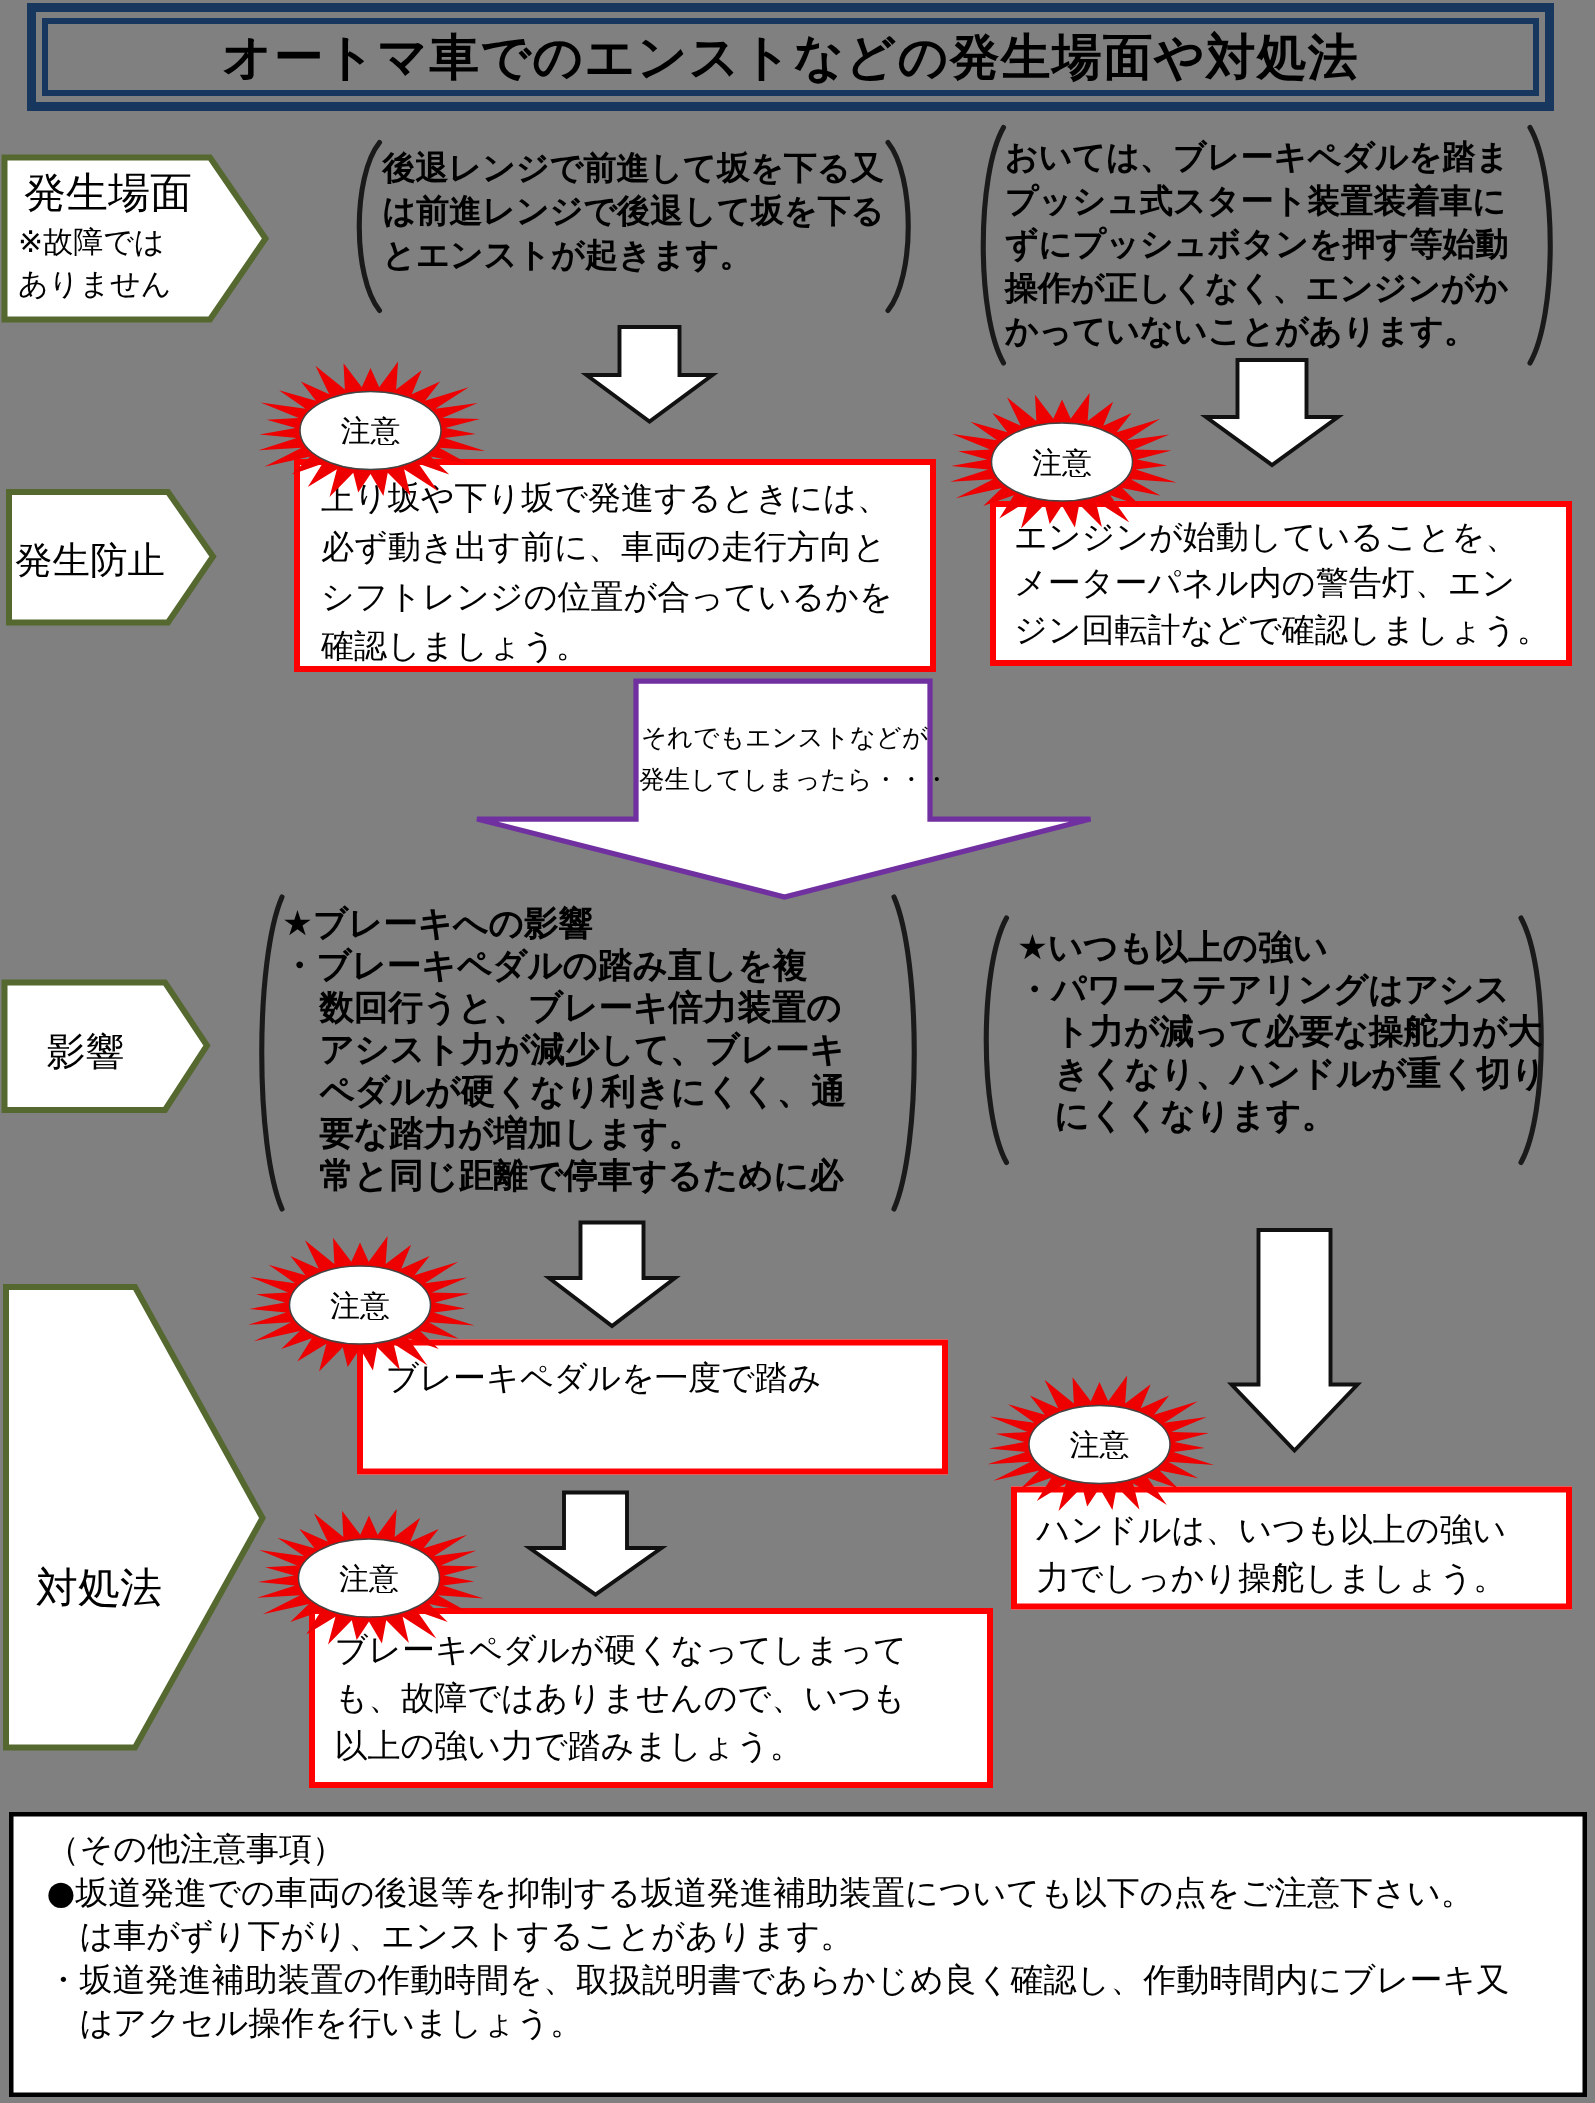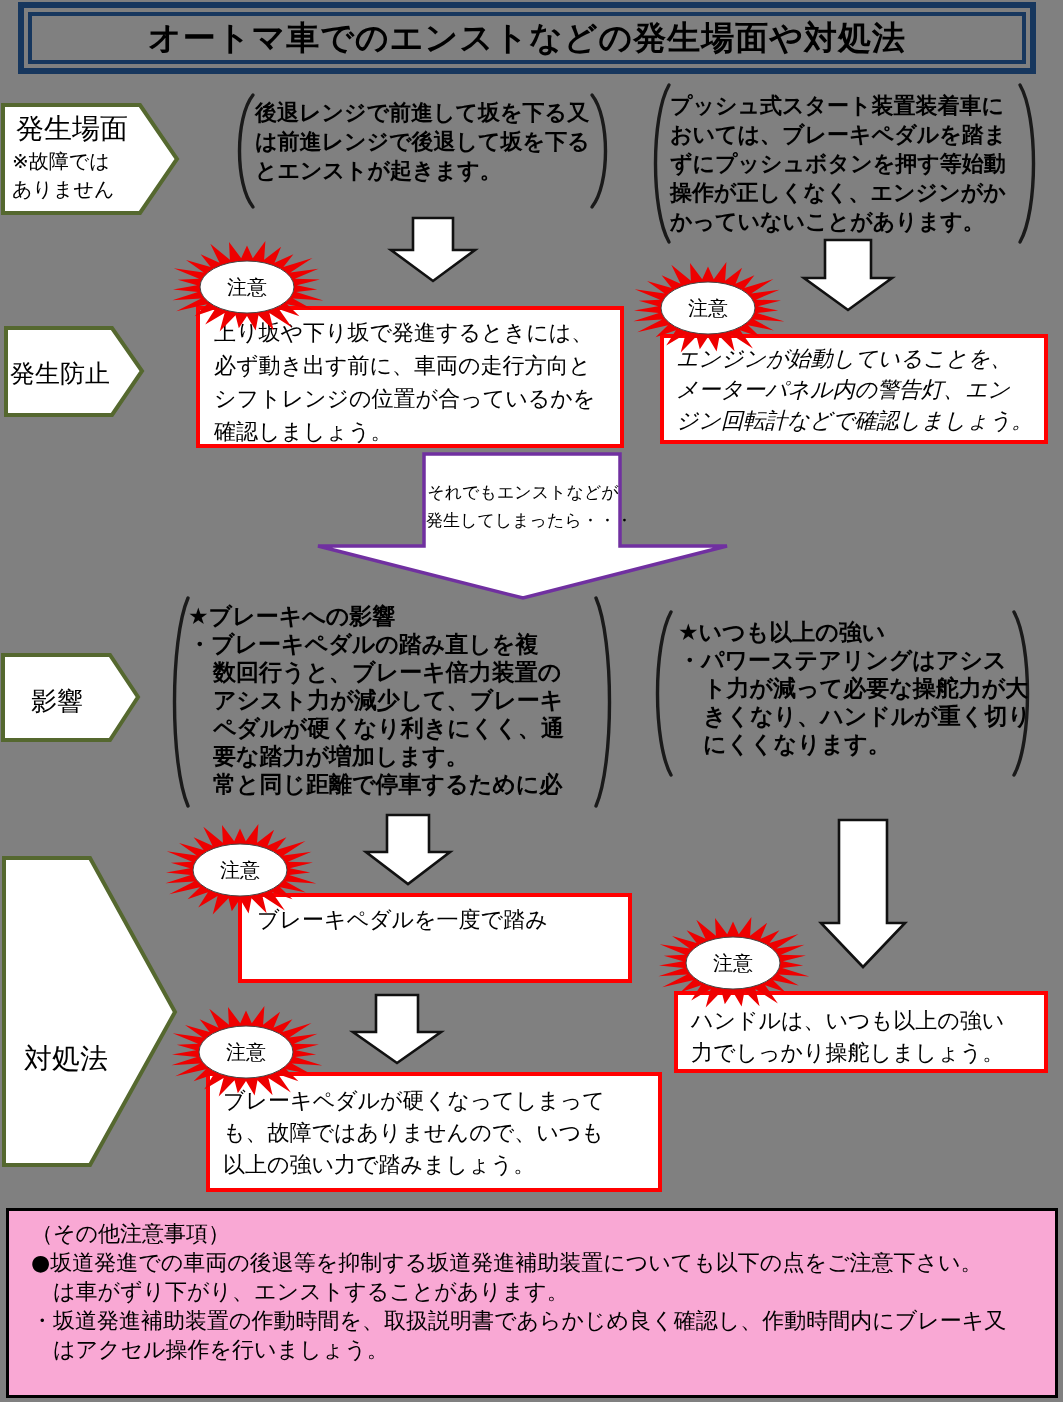--- a/index.html
+++ b/index.html
@@ -11,21 +11,21 @@
   .titlebox .inner{position:absolute;left:4px;top:4px;right:4px;bottom:4px;
             border:4px solid #17375e;display:flex;align-items:flex-start;justify-content:center;}
   .title{font-size:33px;font-weight:bold;letter-spacing:1px;white-space:nowrap;}
   .lbl{position:absolute;text-align:center;white-space:nowrap;}
   .btxt{font-weight:bold;}
   .blk{position:absolute;white-space:nowrap;}
   .blk div{white-space:nowrap;}
   .redbox{position:absolute;background:#fff;border:4px solid #ff0000;box-sizing:border-box;
           font-size:22px;white-space:nowrap;}
   .ind2{padding-left:25px;}
-  #notes{position:absolute;left:6px;top:1208px;width:1052px;height:190px;background:#f9a8d4;
+  #notes{position:absolute;left:6px;top:1208px;width:1052px;height:190px;background:#ffffff;
          border:3px solid #000;box-sizing:border-box;padding:8px 0 0 22px;
          font-size:22px;line-height:29px;white-space:nowrap;}
   #notes .ind{padding-left:22px;}
   .callout-text{position:absolute;left:426px;top:478px;width:194px;text-align:center;
          font-size:17px;line-height:28px;white-space:nowrap;}
 </style>
 </head>
 <body>
 
 <div id="canvas">
@@ -65,34 +65,34 @@
   <div class="lbl" style="left:6px;top:357px;width:108px;font-size:25px;">発生防止</div>
   <div class="lbl" style="left:2px;top:684px;width:110px;font-size:26px;">影響</div>
   <div class="lbl" style="left:0px;top:1040px;width:132px;font-size:28px;">対処法</div>
 
   <div class="blk btxt" style="left:255px;top:98px;font-size:22px;line-height:29px;">
     <div>後退レンジで前進して坂を下る又</div>
     <div>は前進レンジで後退して坂を下る</div>
     <div>とエンストが起きます。</div>
   </div>
   <div class="blk btxt" style="left:670px;top:91px;font-size:22px;line-height:29px;">
+    <div>おいては、ブレーキペダルを踏ま</div>
     <div>プッシュ式スタート装置装着車に</div>
-    <div>おいては、ブレーキペダルを踏ま</div>
     <div>ずにプッシュボタンを押す等始動</div>
     <div>操作が正しくなく、エンジンがか</div>
     <div>かっていないことがあります。</div>
   </div>
 
   <div class="redbox" style="left:196px;top:306px;width:428px;height:142px;padding:6px 0 0 14px;line-height:33px;">
     <div>上り坂や下り坂で発進するときには、</div>
     <div>必ず動き出す前に、車両の走行方向と</div>
     <div>シフトレンジの位置が合っているかを</div>
     <div>確認しましょう。</div>
   </div>
-  <div class="redbox" style="left:660px;top:334px;width:388px;height:110px;padding:5px 0 0 12px;line-height:31px;font-style:italic;">
+  <div class="redbox" style="left:660px;top:334px;width:388px;height:110px;padding:5px 0 0 12px;line-height:31px;">
     <div>エンジンが始動していることを、</div>
     <div>メーターパネル内の警告灯、エン</div>
     <div>ジン回転計などで確認しましょう。</div>
   </div>
 
   <div class="callout-text">
     <div>それでもエンストなどが</div>
     <div>発生してしまったら・・・</div>
   </div>
 

